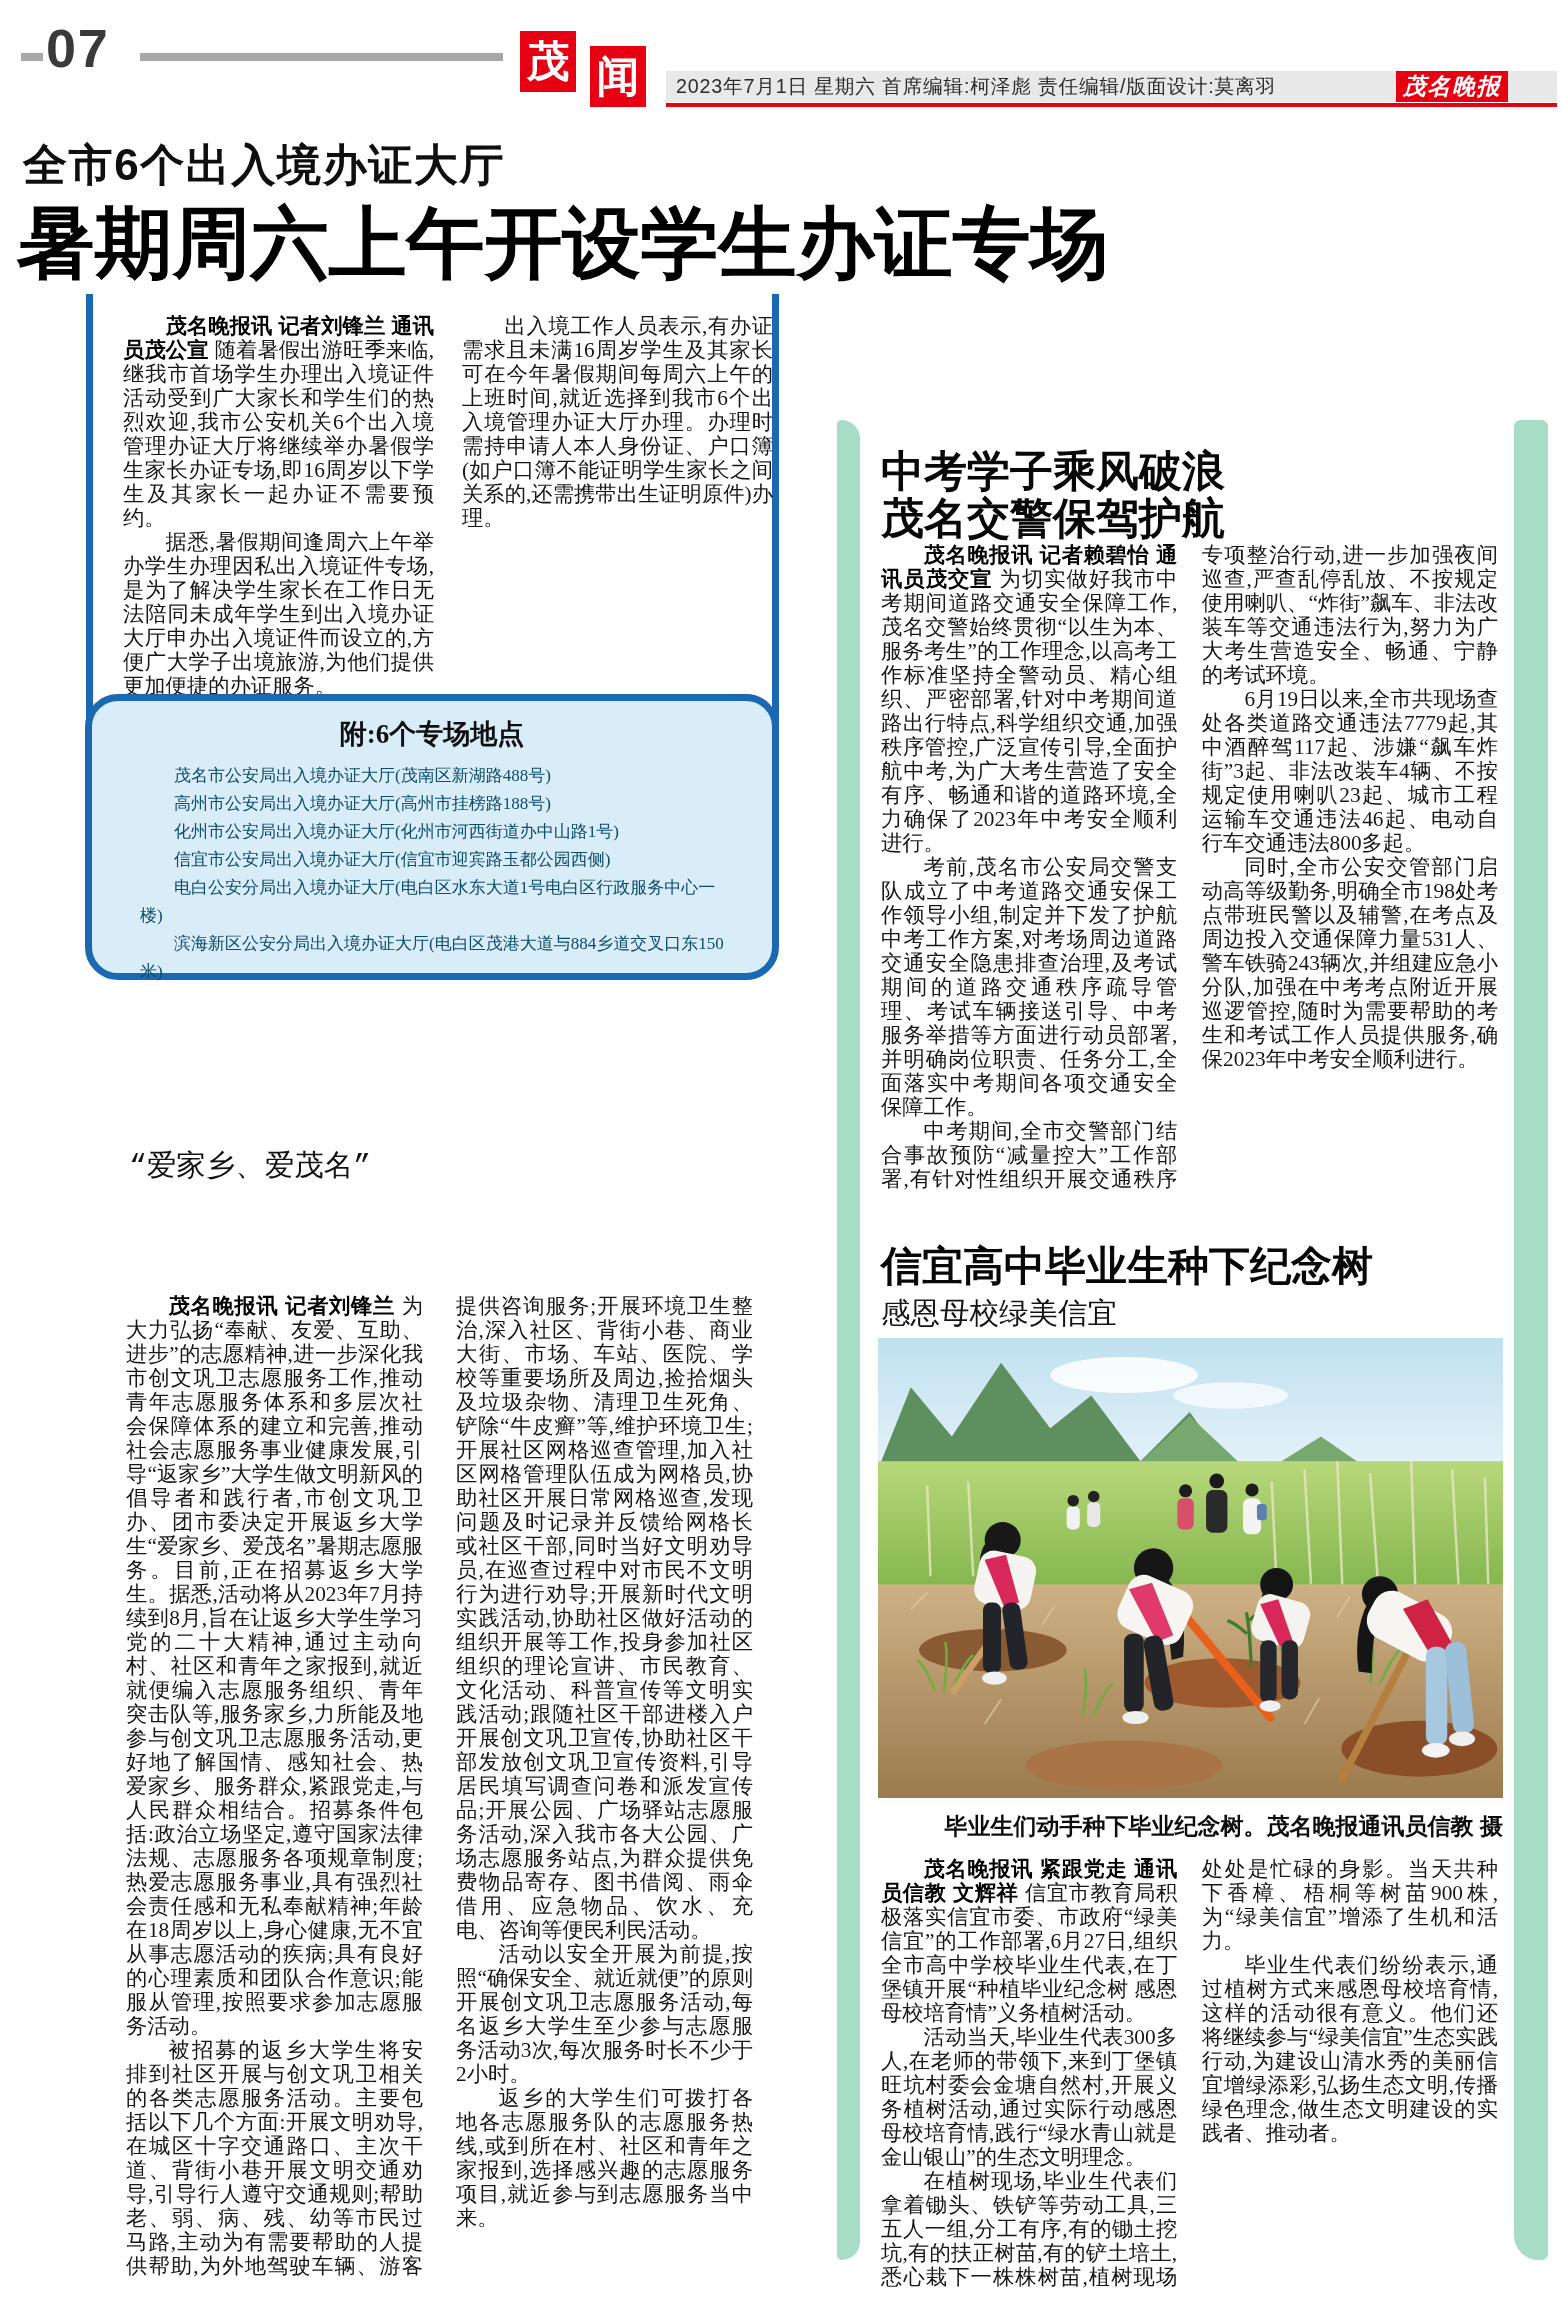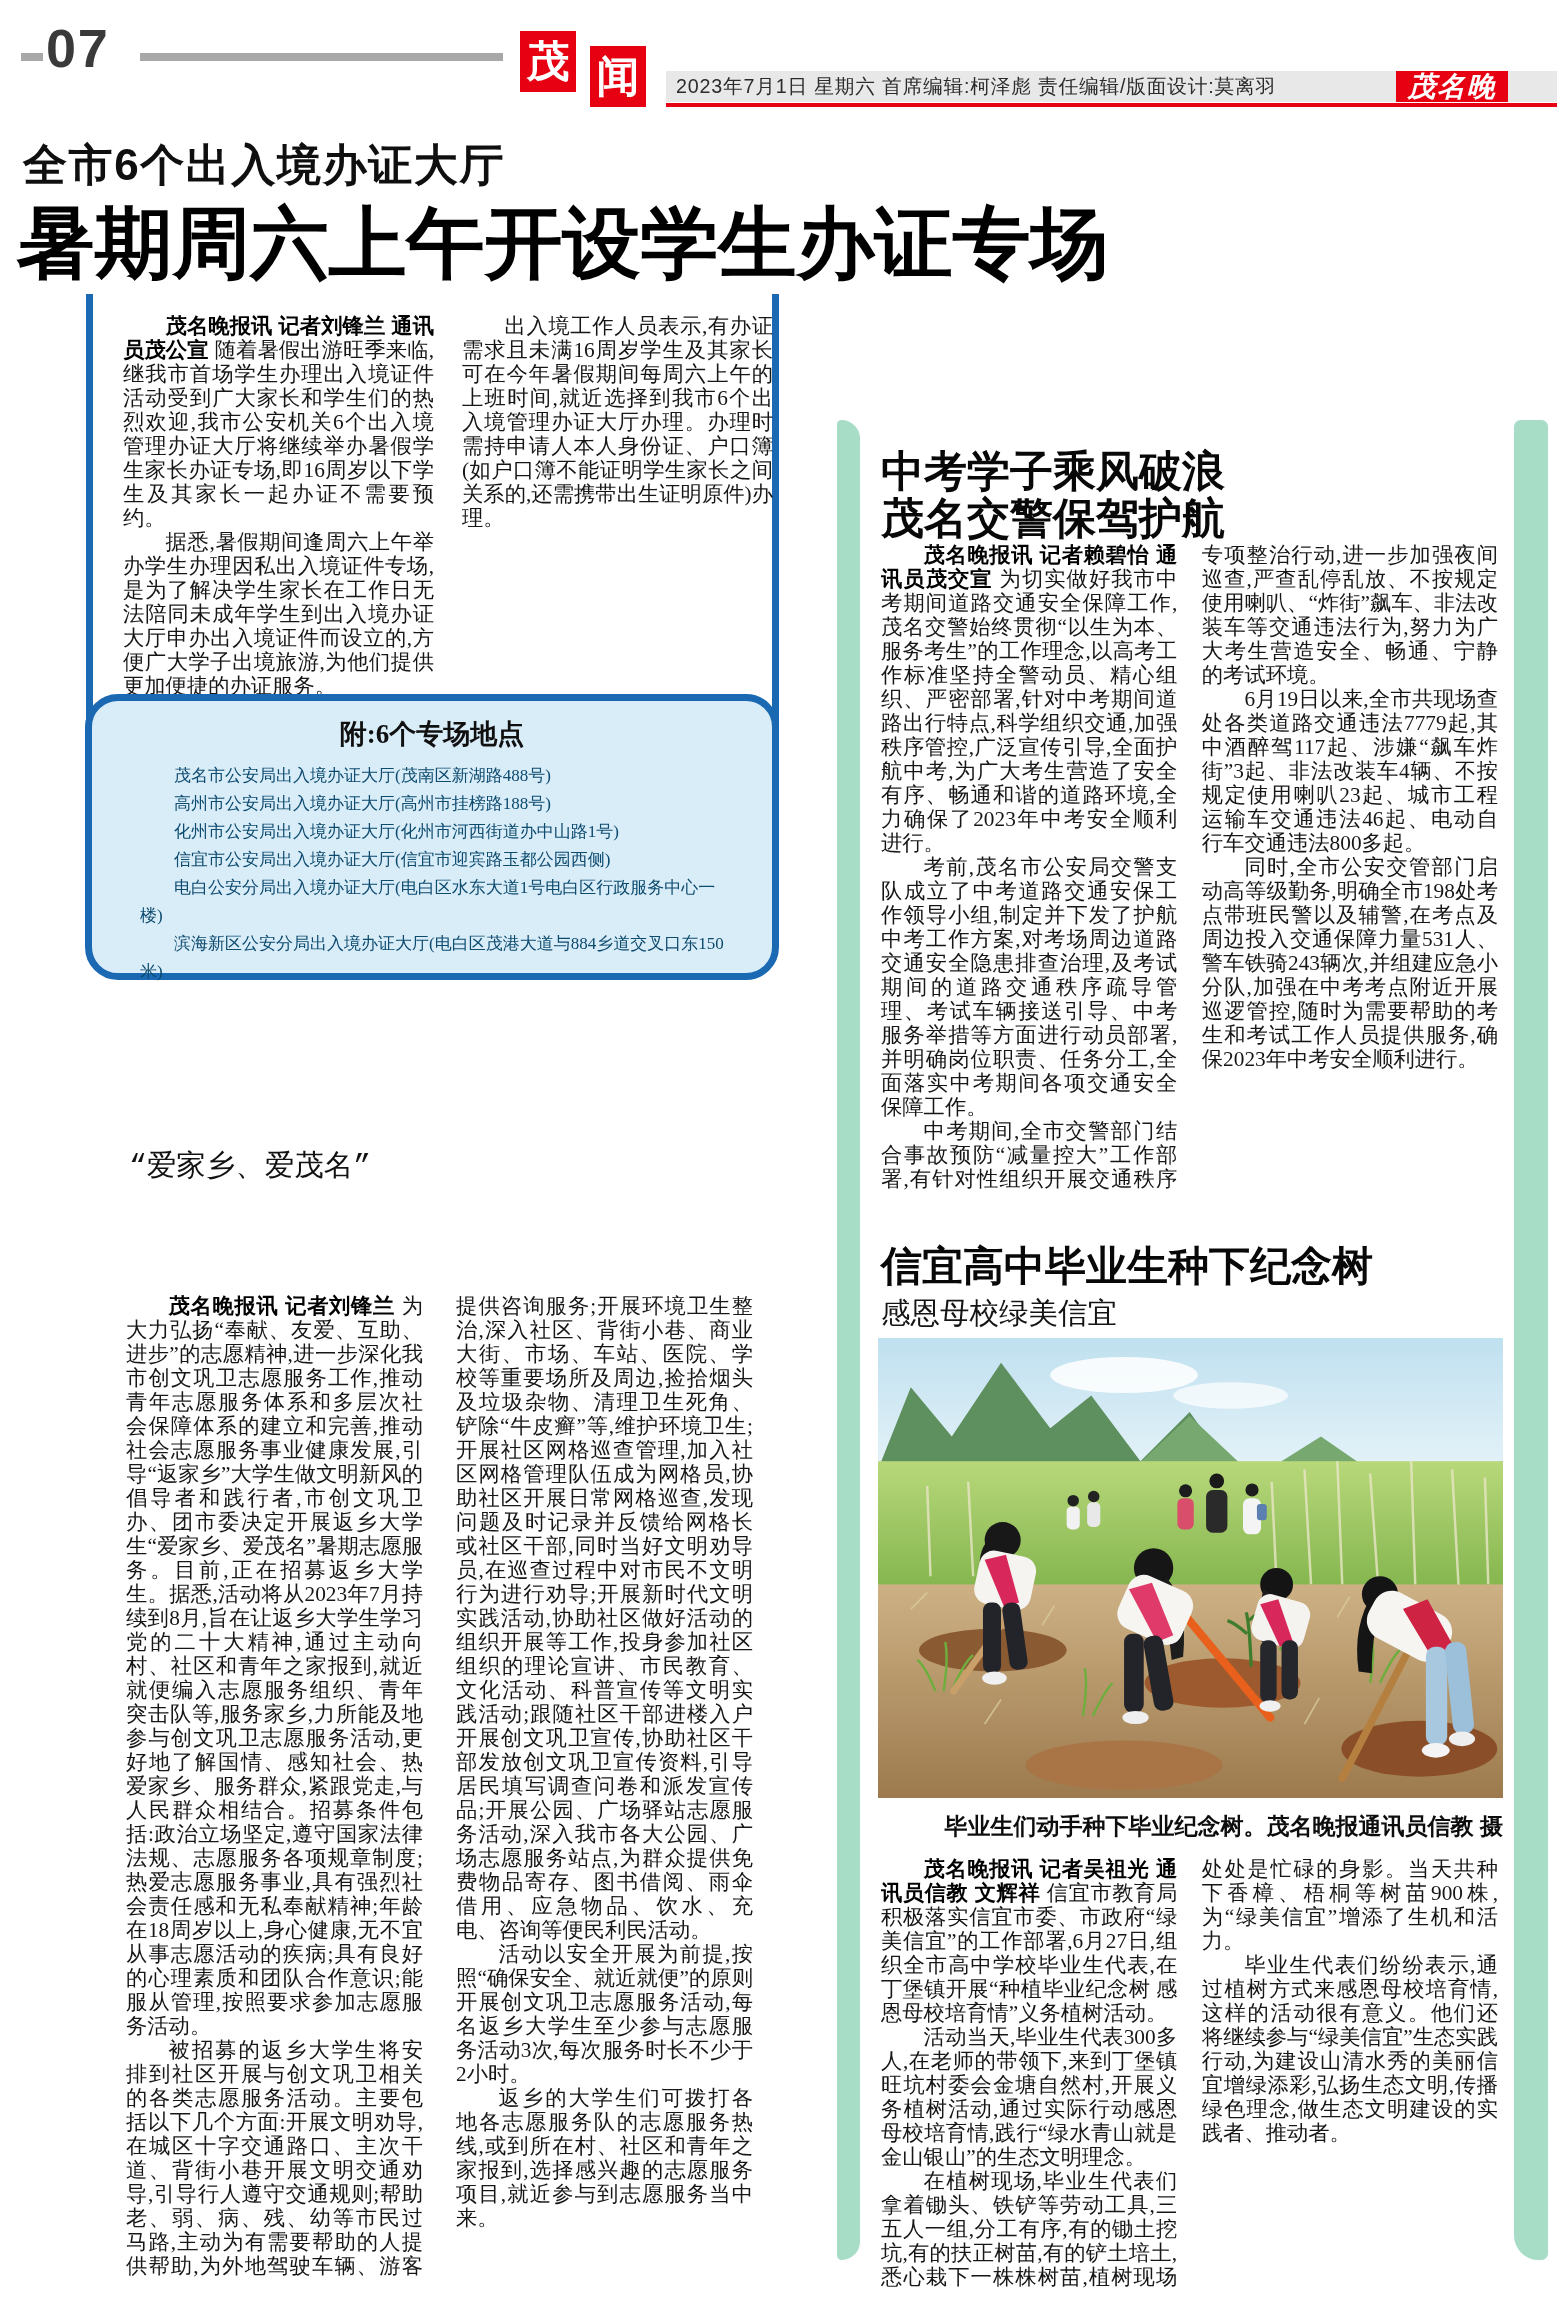--- a/index.html
+++ b/index.html
@@ -12,21 +12,21 @@
   .pg-num  { font-family:"Liberation Sans","DejaVu Sans",sans-serif; font-weight:700;
              font-size:54px; color:#3a3a3a; line-height:1; letter-spacing:1.6px; }
   .badge   { background:#e60012; color:#fff; width:56px; height:61px; text-align:center;
              line-height:61px; font-size:43px; font-weight:700;
              font-family:"Liberation Serif","DejaVu Serif",serif; }
   .datebar { background:#e8e8e8; width:891px; height:31px; }
   .datebar-text { line-height:31px; text-align:center; padding-right:271px;
              font-family:"Liberation Sans","DejaVu Sans",sans-serif;
              font-size:19.7px; font-weight:400; color:#2b2b2b; letter-spacing:0.8px; }
   .masthead { background:#e60012; color:#fff; width:112px; height:31px; text-align:center;
-             line-height:31px; font-style:italic; font-weight:700; font-size:28px;
+             line-height:31px; font-style:italic; font-weight:700; font-size:23px;
              letter-spacing:1.6px; }
   .red-rule { background:#e60012; height:4.1px; }
 
   
   .kicker   { font-family:"Liberation Sans","DejaVu Sans",sans-serif; font-weight:600;
               font-size:44px; color:#0f0f0f; letter-spacing:1.6px; }
   .headline-main { font-family:"Liberation Sans","DejaVu Sans",sans-serif; font-weight:700;
               font-size:78px; color:#000; white-space:nowrap; letter-spacing:0px; }
   .h-sub    { font-family:"Liberation Sans","DejaVu Sans",sans-serif; font-weight:700;
               color:#080808; }
@@ -242,18 +242,18 @@
       <rect x="696" y="370" width="26" height="112" rx="11" fill="#9cbfda" transform="rotate(-6 709 426)"></rect>
       <ellipse cx="680" cy="502" rx="17" ry="9" fill="#f4f4f4"></ellipse>
       <ellipse cx="712" cy="488" rx="16" ry="9" fill="#eeeeee"></ellipse>
     </g>
   </svg>
 </div>
 
 <div class="abs photo-caption" style="left:881px;top:1811px;width:622px;">毕业生们动手种下毕业纪念树。茂名晚报通讯员信教 摄</div>
 
 <div class="abs body-text" style="left:881px;top:1857px;width:617px;height:451px;column-count:2;column-gap:24.6px;">
-  <p><strong class="lead">茂名晚报讯 记者吴祖光 通讯员信教 文辉祥 </strong><span>信宜市教育局积极落实信宜市委、市政府“绿美信宜”的工作部署,6月27日,组织全市高中学校毕业生代表,在丁堡镇开展“种植毕业纪念树 感恩母校培育情”义务植树活动。</span></p>
+  <p><strong class="lead">茂名晚报讯 紧跟党走 通讯员信教 文辉祥 </strong><span>信宜市教育局积极落实信宜市委、市政府“绿美信宜”的工作部署,6月27日,组织全市高中学校毕业生代表,在丁堡镇开展“种植毕业纪念树 感恩母校培育情”义务植树活动。</span></p>
   <p>活动当天,毕业生代表300多人,在老师的带领下,来到丁堡镇旺坑村委会金塘自然村,开展义务植树活动,通过实际行动感恩母校培育情,践行“绿水青山就是金山银山”的生态文明理念。</p>
   <p>在植树现场,毕业生代表们拿着锄头、铁铲等劳动工具,三五人一组,分工有序,有的锄土挖坑,有的扶正树苗,有的铲土培土,悉心栽下一株株树苗,植树现场处处是忙碌的身影。当天共种下香樟、梧桐等树苗900株,为“绿美信宜”增添了生机和活力。</p>
   <p>毕业生代表们纷纷表示,通过植树方式来感恩母校培育情,这样的活动很有意义。他们还将继续参与“绿美信宜”生态实践行动,为建设山清水秀的美丽信宜增绿添彩,弘扬生态文明,传播绿色理念,做生态文明建设的实践者、推动者。</p>
 </div>
 
 
 </body></html>

